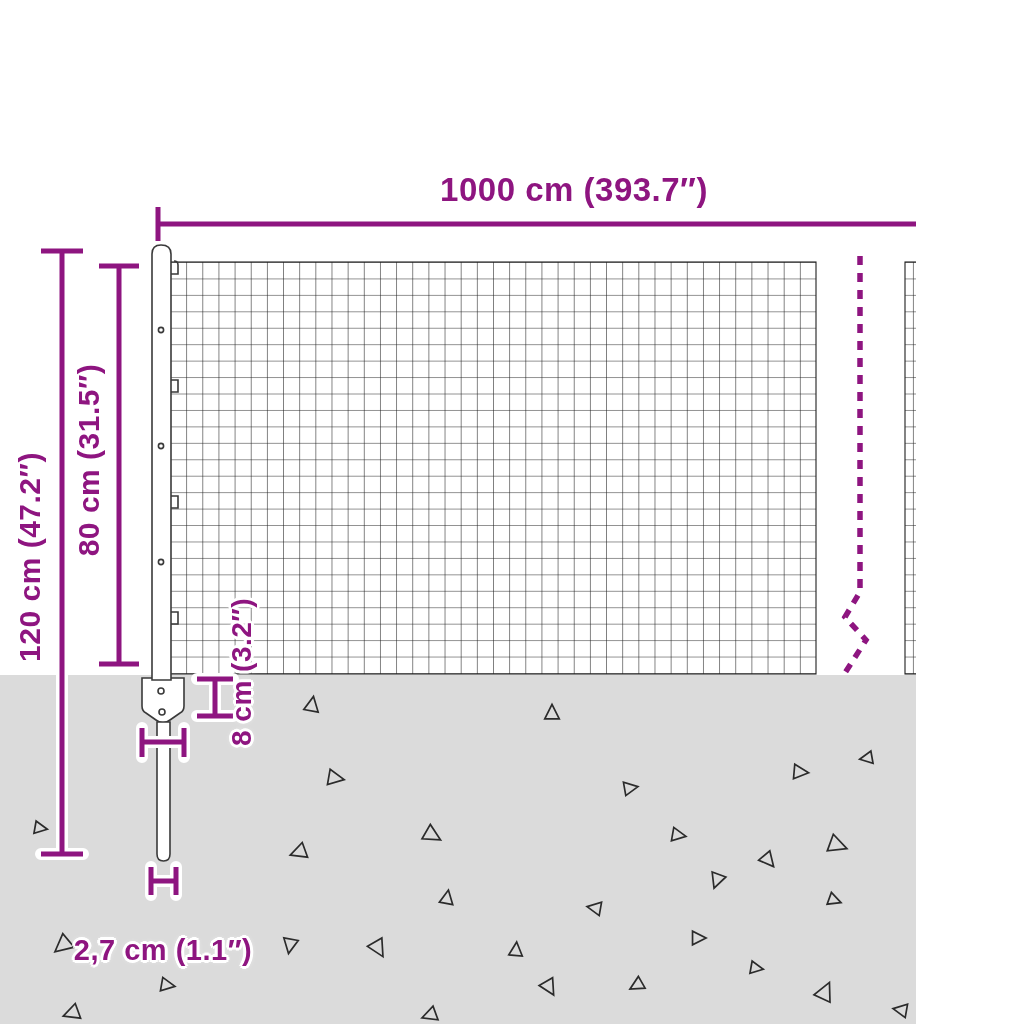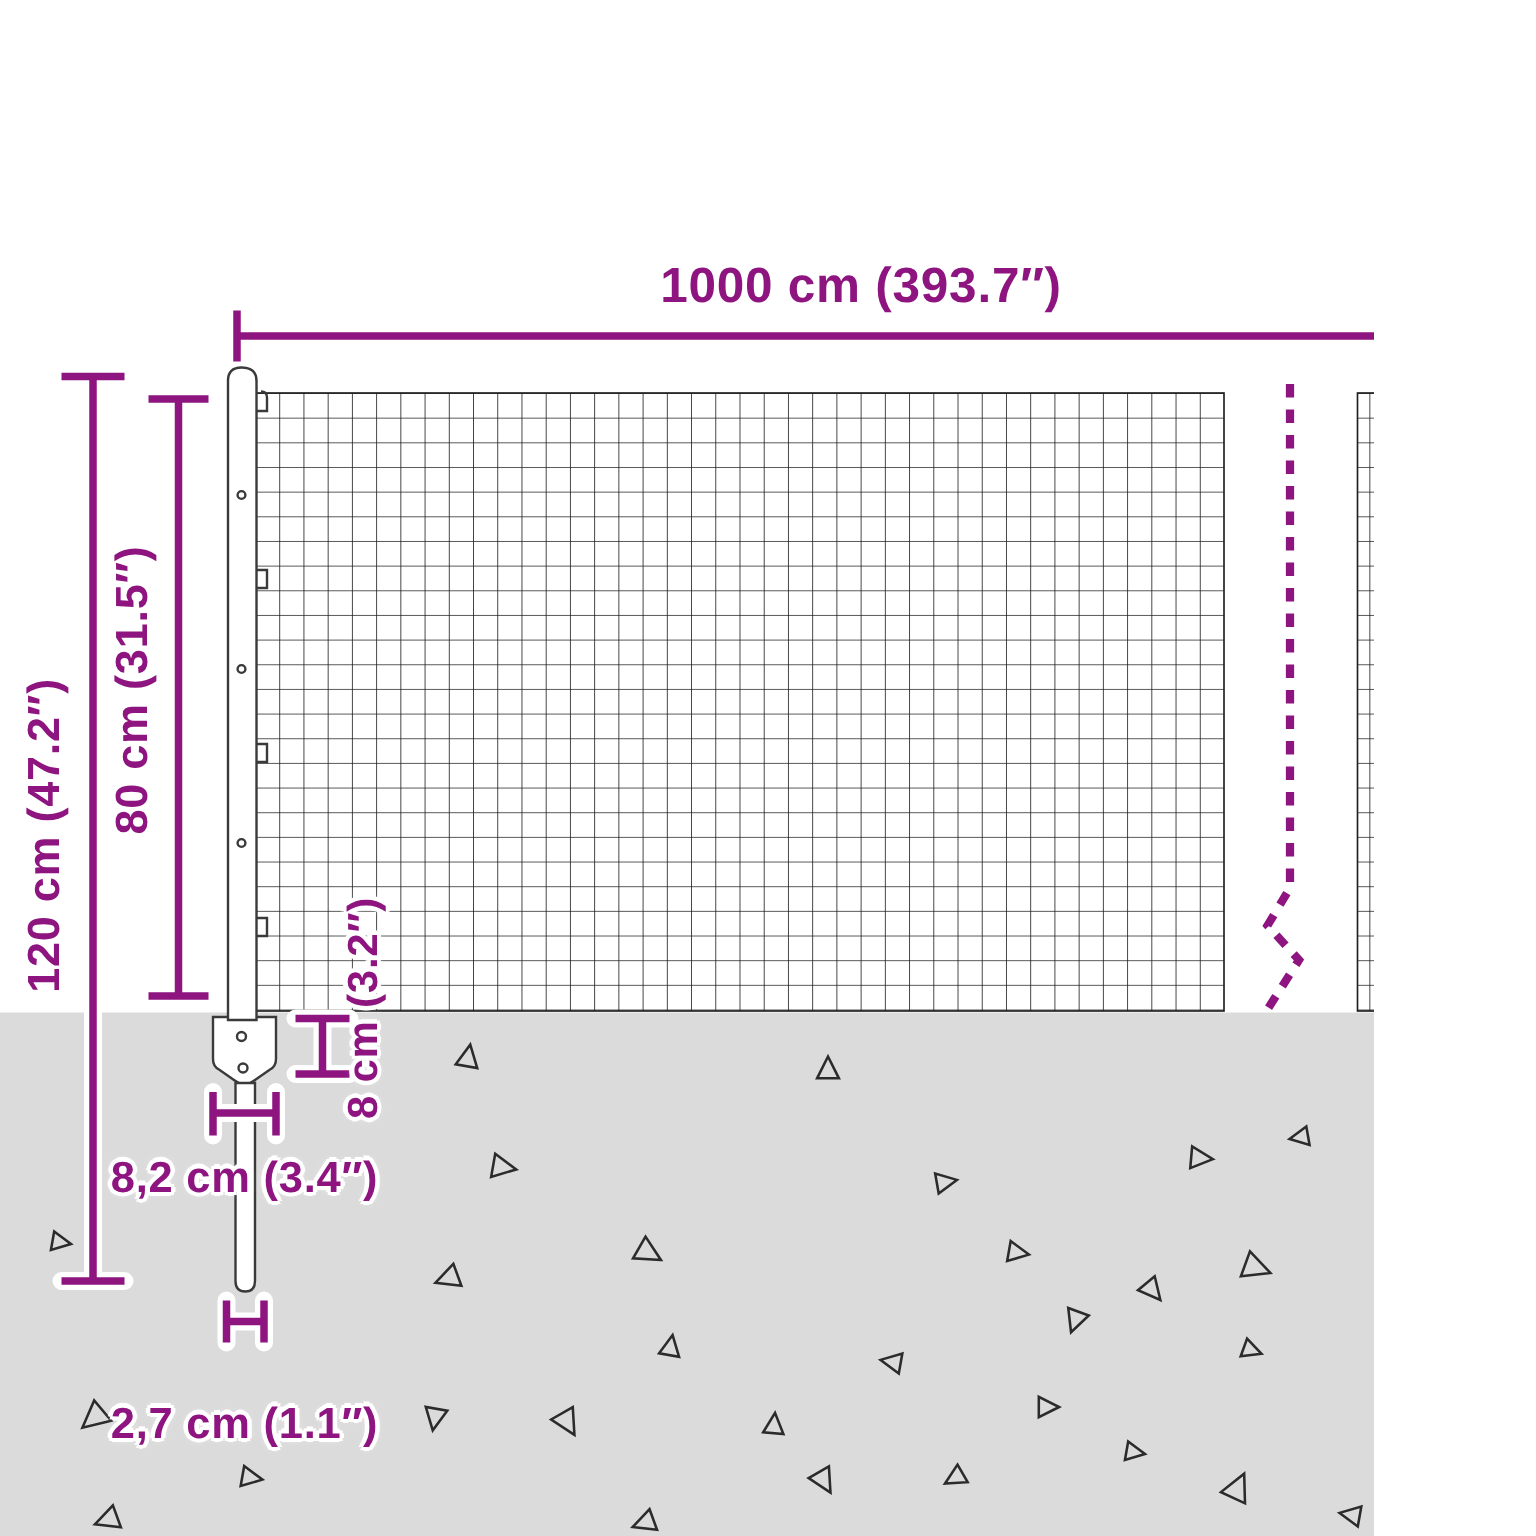--- a/index.html
+++ b/index.html
@@ -139,16 +139,15 @@
   </svg>
 
   <div class="dim-label fs33" style="left:574px;top:190px;">1000 cm (393.7″)</div>
 
   <div class="dim-label rot fs30" style="left:30px;top:557px;">120 cm (47.2″)</div>
 
   <div class="dim-label rot fs30" style="left:89px;top:460px;">80 cm (31.5″)</div>
 
   <div class="dim-label rot fs28" style="left:242px;top:672px;">8 cm (3.2″)</div>
 
-  <div class="dim-label fs29" style="left:163px;top:786px;">8,2 cm (3.4″)</div>
 
   <div class="dim-label fs29" style="left:163px;top:914px;margin-top:36px;">2,7 cm (1.1″)</div>
 </div>
 
 </body></html>

